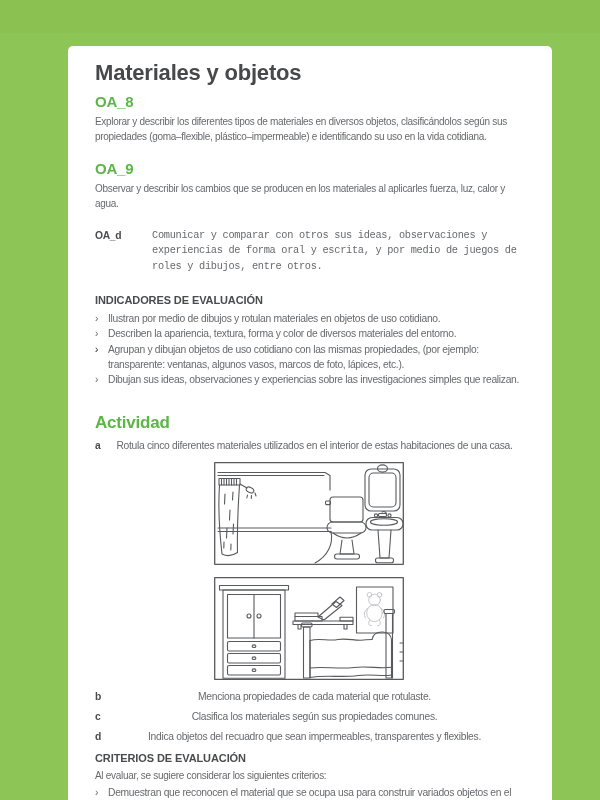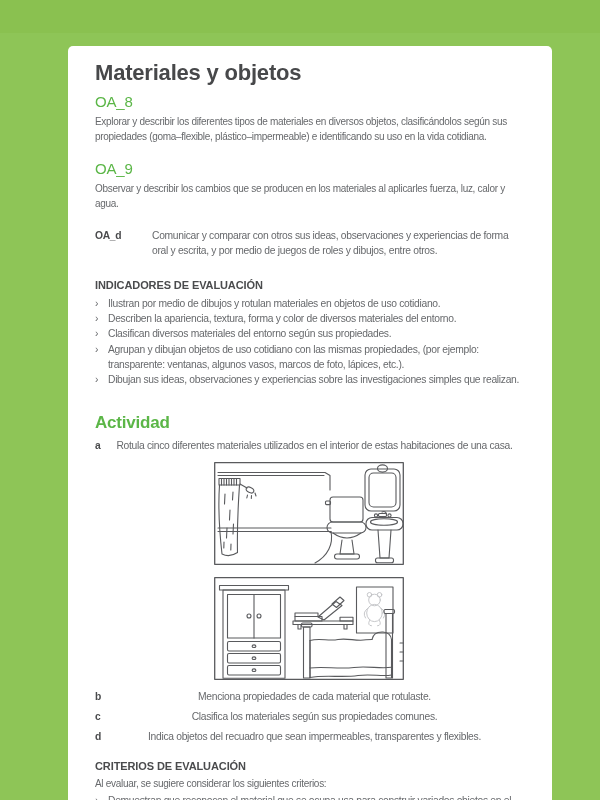--- a/index.html
+++ b/index.html
@@ -13,34 +13,34 @@
   .page{
     position:absolute;left:68px;top:46px;width:484px;height:754px;
     background:#ffffff;border-radius:5px 5px 0 0;
     box-sizing:border-box;padding:14px 30px 0 27px;overflow:hidden;
   }
   .title{
     margin:0;font-size:22px;line-height:26px;font-weight:700;
     color:#47484a;letter-spacing:-0.2px;
   }
   .oa-head{
-    margin:7px 0 0 0;font-size:15px;line-height:17px;font-weight:400;
+    margin:7px 0 0 0;font-size:15px;line-height:17px;font-weight:700;
     color:#5bb647;letter-spacing:-0.2px;
   }
   .body-text{
     margin:4px 0 0 0;font-size:10px;line-height:15.3px;color:#67696c;
     letter-spacing:-0.3px;
   }
   .oa9-head{margin-top:15px;}
   .oad-row{display:flex;margin-top:17px;gap:17px;}
   .oad-label{
     flex:0 0 40px;font-size:10.3px;line-height:15.3px;font-weight:700;color:#4a4b4d;
     letter-spacing:-0.3px;
   }
-  .oad-body{margin:0;flex:1;font-size:10.3px;line-height:15.3px;color:#67696c;letter-spacing:-0.3px;}
+  .oad-body{margin:0;flex:1;font-size:10.3px;line-height:15.3px;color:#67696c;letter-spacing:-0.3px;font-family:Liberation Mono, monospace;}
   .small-head{
     margin:19px 0 0 0;font-size:11px;line-height:14px;font-weight:700;color:#4a4b4d;
     letter-spacing:-0.1px;
   }
   ul.bullets{list-style:none;margin:4px 0 0 0;padding:0;}
   ul.bullets li{
     position:relative;padding-left:13px;font-size:10.3px;line-height:15.3px;
     color:#67696c;letter-spacing:-0.3px;
   }
   ul.bullets .marker{position:absolute;left:0;top:0;color:#67696c;}
@@ -50,21 +50,21 @@
   }
   .letter-item{display:flex;margin-top:5px;}
   .letter-item .letter{
     flex:0 0 12px;font-size:10.3px;line-height:15.3px;font-weight:700;color:#4a4b4d;
   }
   .letter-item .txt{flex:1;font-size:10.3px;line-height:15.3px;color:#67696c;letter-spacing:-0.3px;text-align:center;}
   .figure{width:190px;margin:9px auto 0 auto;display:block;}
   .figure.second{margin-top:12px;}
   .figure svg{display:block;}
   .after-figs{margin-top:9px;}
-  .criterios-head{margin-top:14px;}
+  .criterios-head{margin-top:6px;}
   .intro-text{margin:3px 0 0 0;}
   ul.bullets.criterios{margin-top:2px;}
 </style>
 </head>
 <body>
 
 <div class="bg-top-band"></div>
 
 <div class="page">
 
@@ -78,21 +78,21 @@
 
   <div class="oad-row">
     <span class="oad-label">OA_d</span>
     <p class="oad-body">Comunicar y comparar con otros sus ideas, observaciones y experiencias de forma oral y escrita, y por medio de juegos de roles y dibujos, entre otros.</p>
   </div>
 
   <h3 class="small-head">INDICADORES DE EVALUACIÓN</h3>
   <ul class="bullets">
     <li><span class="marker">›</span><span>Ilustran por medio de dibujos y rotulan materiales en objetos de uso cotidiano.</span></li>
     <li><span class="marker">›</span><span>Describen la apariencia, textura, forma y color de diversos materiales del entorno.</span></li>
-    <li><span class="marker">›</span><span>Clasifican diversos materiales del entorno según sus propiedades.</span></li>
+    <li><span class="marker">›</span></li>
     <li><span class="marker">›</span><span>Agrupan y dibujan objetos de uso cotidiano con las mismas propiedades, (por ejemplo: transparente: ventanas, algunos vasos, marcos de foto, lápices, etc.).</span></li>
     <li><span class="marker">›</span><span>Dibujan sus ideas, observaciones y experiencias sobre las investigaciones simples que realizan.</span></li>
   </ul>
 
   <h2 class="actividad-head">Actividad</h2>
 
   <div class="letter-item">
     <span class="letter">a</span>
     <span class="txt">Rotula cinco diferentes materiales utilizados en el interior de estas habitaciones de una casa.</span>
   </div>

